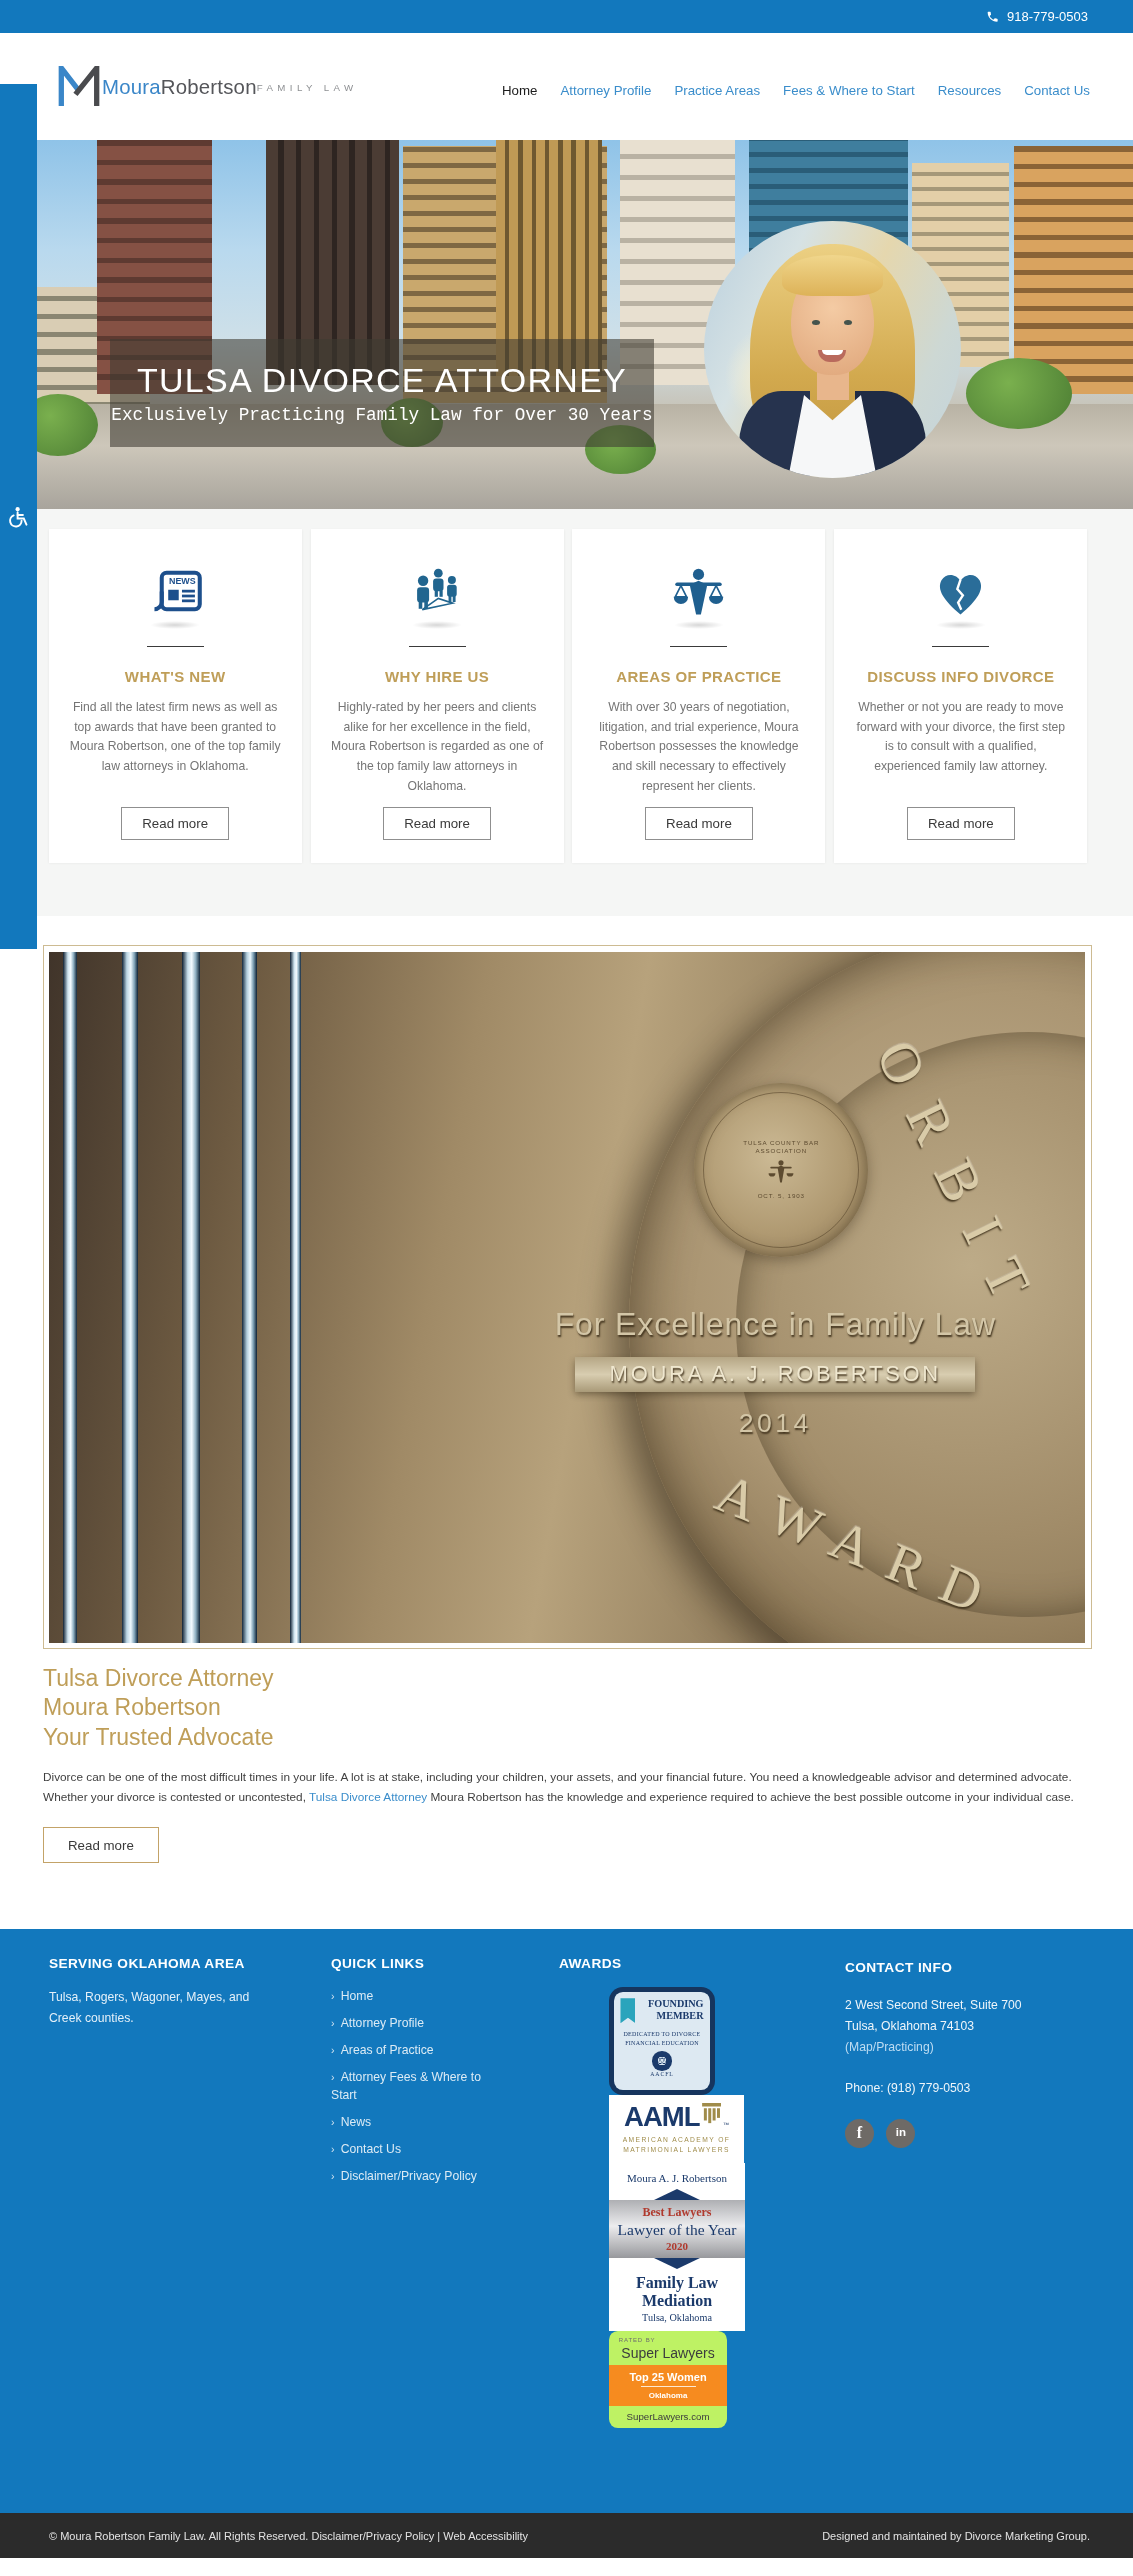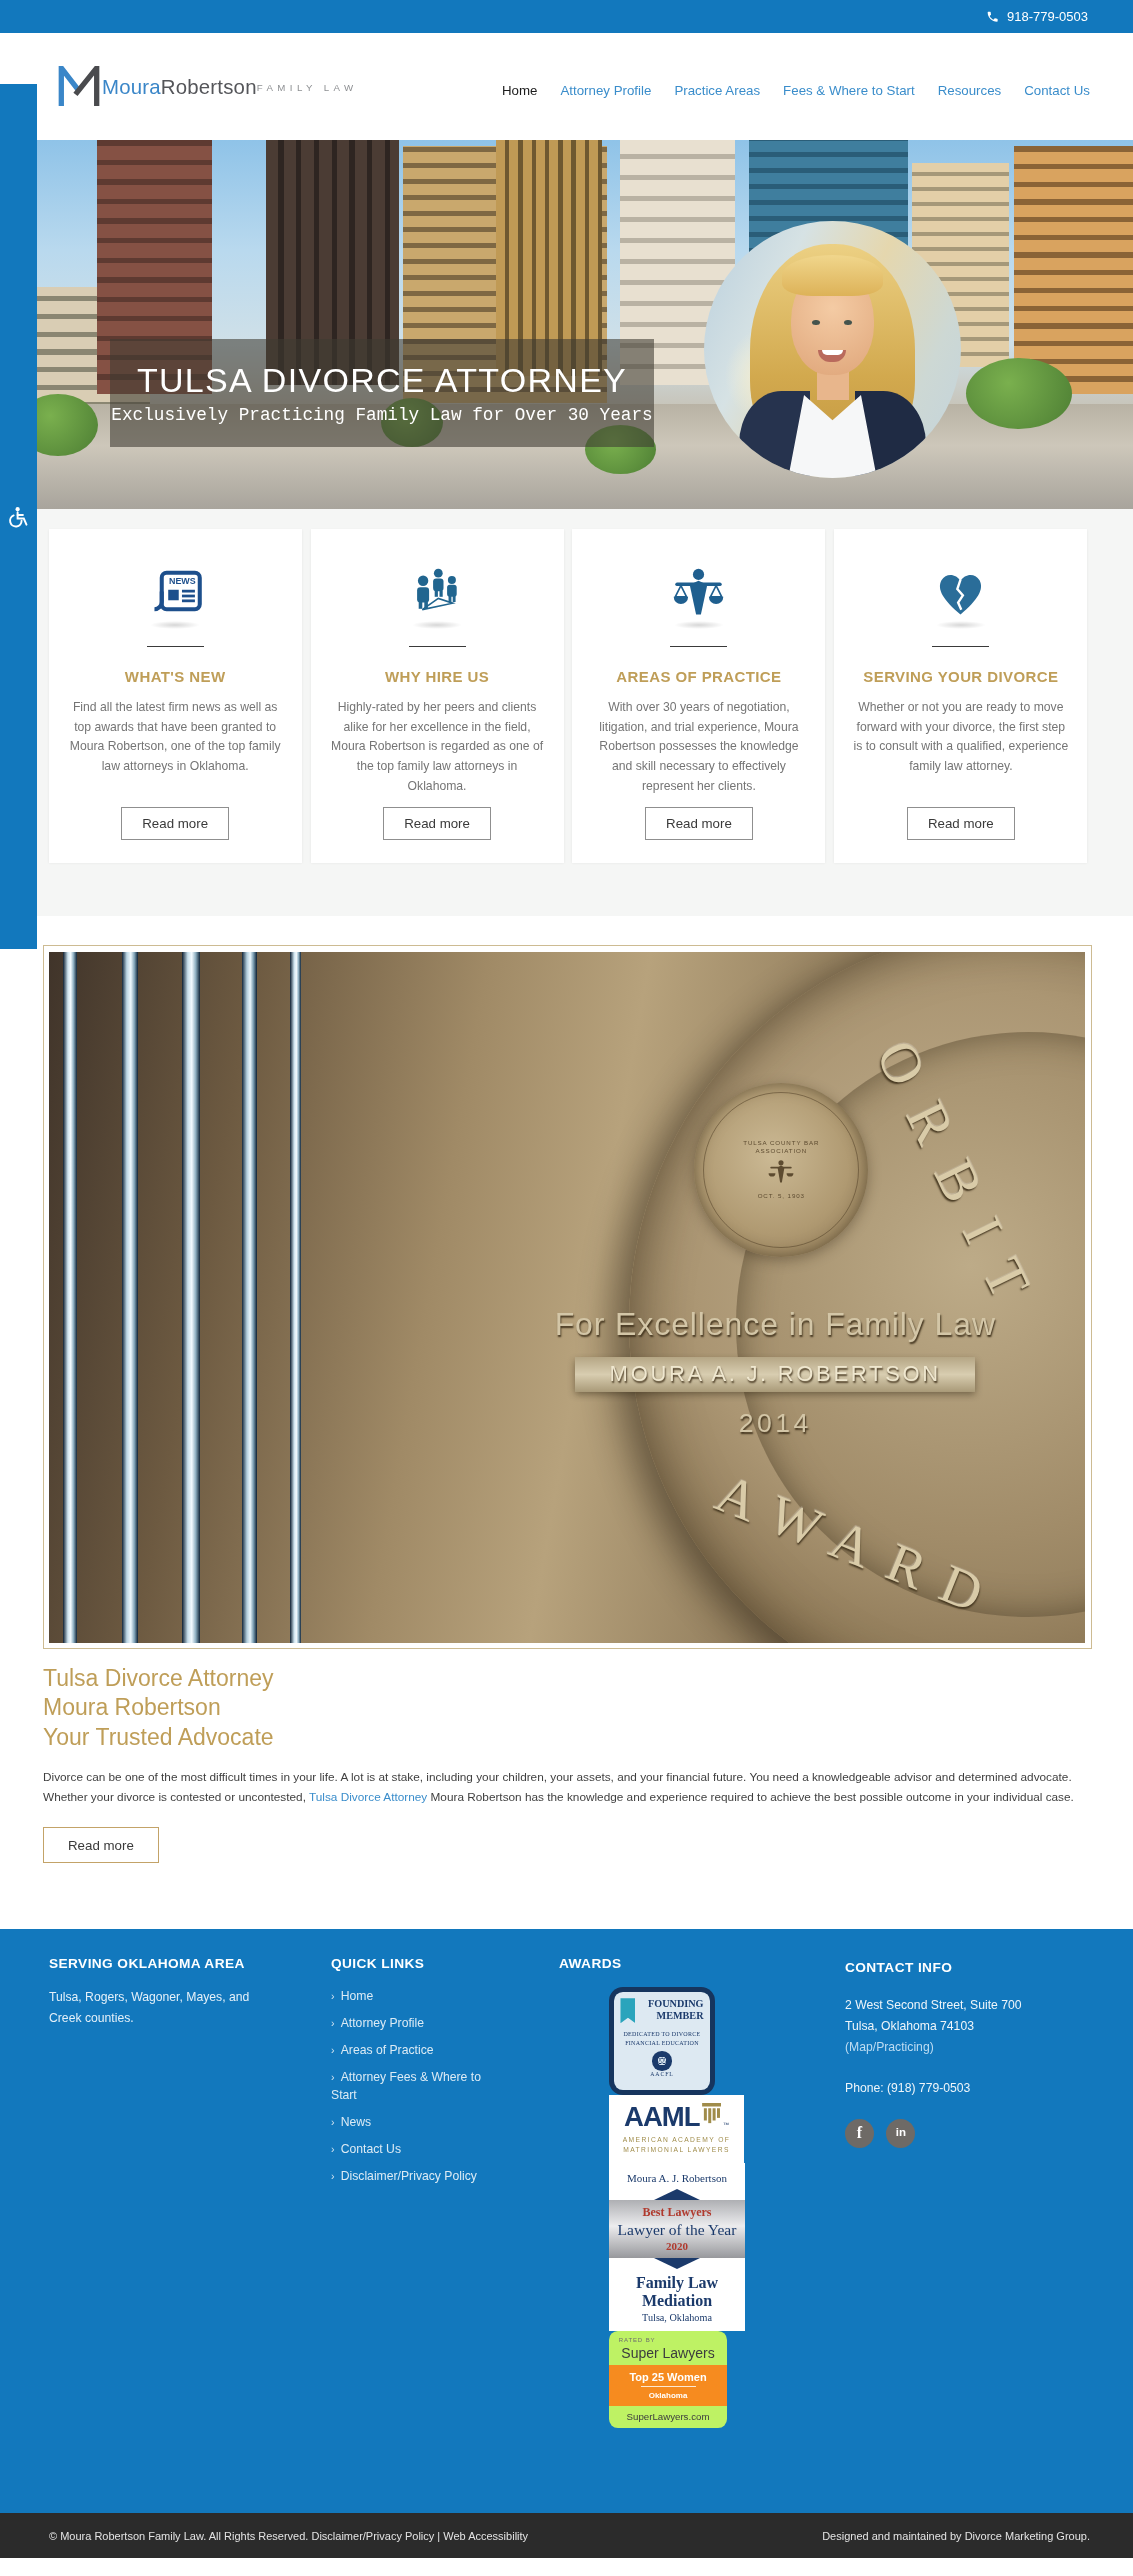--- a/index.html
+++ b/index.html
@@ -322,22 +322,22 @@
 
     <div class="card">
       <div class="card-icon">
         <svg width="51" height="46" viewBox="0 0 64 58">
           <path d="M32 56 C10 38 2 24 8 13 C14 3 27 5 32 14 C37 5 50 3 56 13 C62 24 54 38 32 56 Z" fill="#2a6d99"></path>
           <polyline points="32,12 28,24 35,32 29,41 33,50" fill="none" stroke="#fff" stroke-width="3"></polyline>
         </svg>
       </div>
       <div class="icon-shadow"></div>
       <div class="card-divider"></div>
-      <div class="card-title">SERVING YOUR DIVORCE</div>
-      <div class="card-body">Whether or not you are ready to move forward with your divorce, the first step is to consult with a qualified, experience family law attorney.</div>
+      <div class="card-title">DISCUSS INFO DIVORCE</div>
+      <div class="card-body">Whether or not you are ready to move forward with your divorce, the first step is to consult with a qualified, experienced family law attorney.</div>
       <button class="btn">Read more</button>
     </div>
 
   </div>
 </div>
 
 <div class="main">
 
   <div class="award-frame">
     <div class="award-photo">

